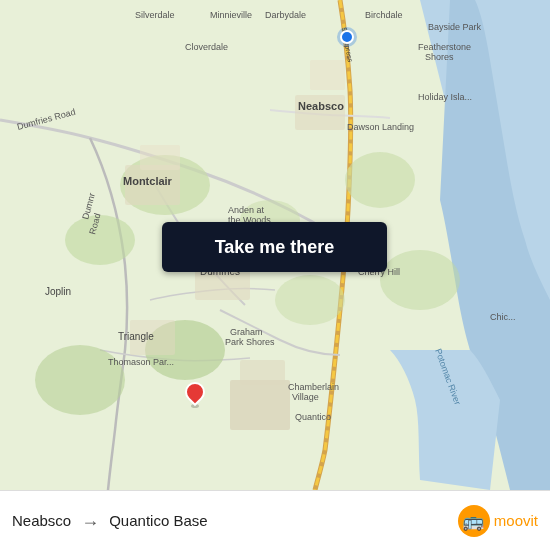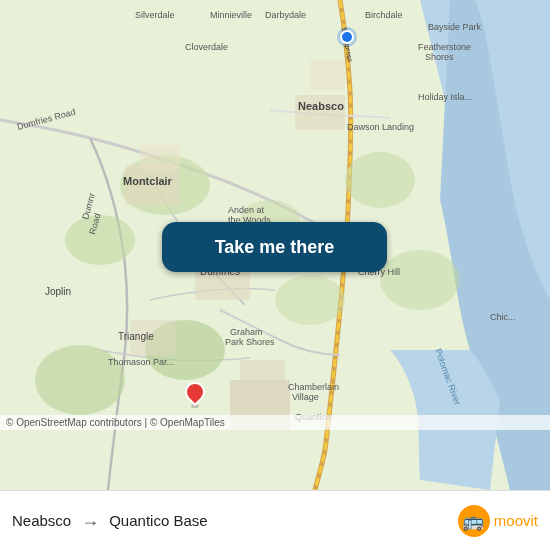--- a/index.html
+++ b/index.html
@@ -25,24 +25,24 @@
       top: 0; left: 0;
       width: 100%; height: 100%;
     }
 
     #take-me-there-btn {
       position: absolute;
       top: 222px;
       left: 162px;
       width: 225px;
       height: 50px;
-      background: #0c4a6e;
+      background: #0f172a;
       color: white;
       border: none;
-      border-radius: 14px;
+      border-radius: 6px;
       font-size: 18px;
       font-weight: bold;
       cursor: pointer;
       display: flex;
       align-items: center;
       justify-content: center;
       box-shadow: 0 2px 6px rgba(0,0,0,0.35);
     }
 
     #bottom-bar {
@@ -249,23 +249,20 @@
 
   <div class="dest-pin">
     <div class="dest-pin-head"></div>
     <div class="dest-pin-shadow"></div>
   </div>
 
   <button id="take-me-there-btn">
     <span>Take me there</span>
   </button>
 
-  <div id="copyright-bar">
-    <span id="copyright-osm">© OpenStreetMap contributors | © OpenMapTiles</span>
-  </div>
 </div>
 
 <div id="bottom-bar">
   <span id="origin-label">Neabsco</span>
   <span id="arrow-icon">→</span>
   <span id="destination-label">Quantico Base</span>
   <div id="moovit-logo">
     <div id="moovit-icon">
       <span>🚌</span>
     </div>

